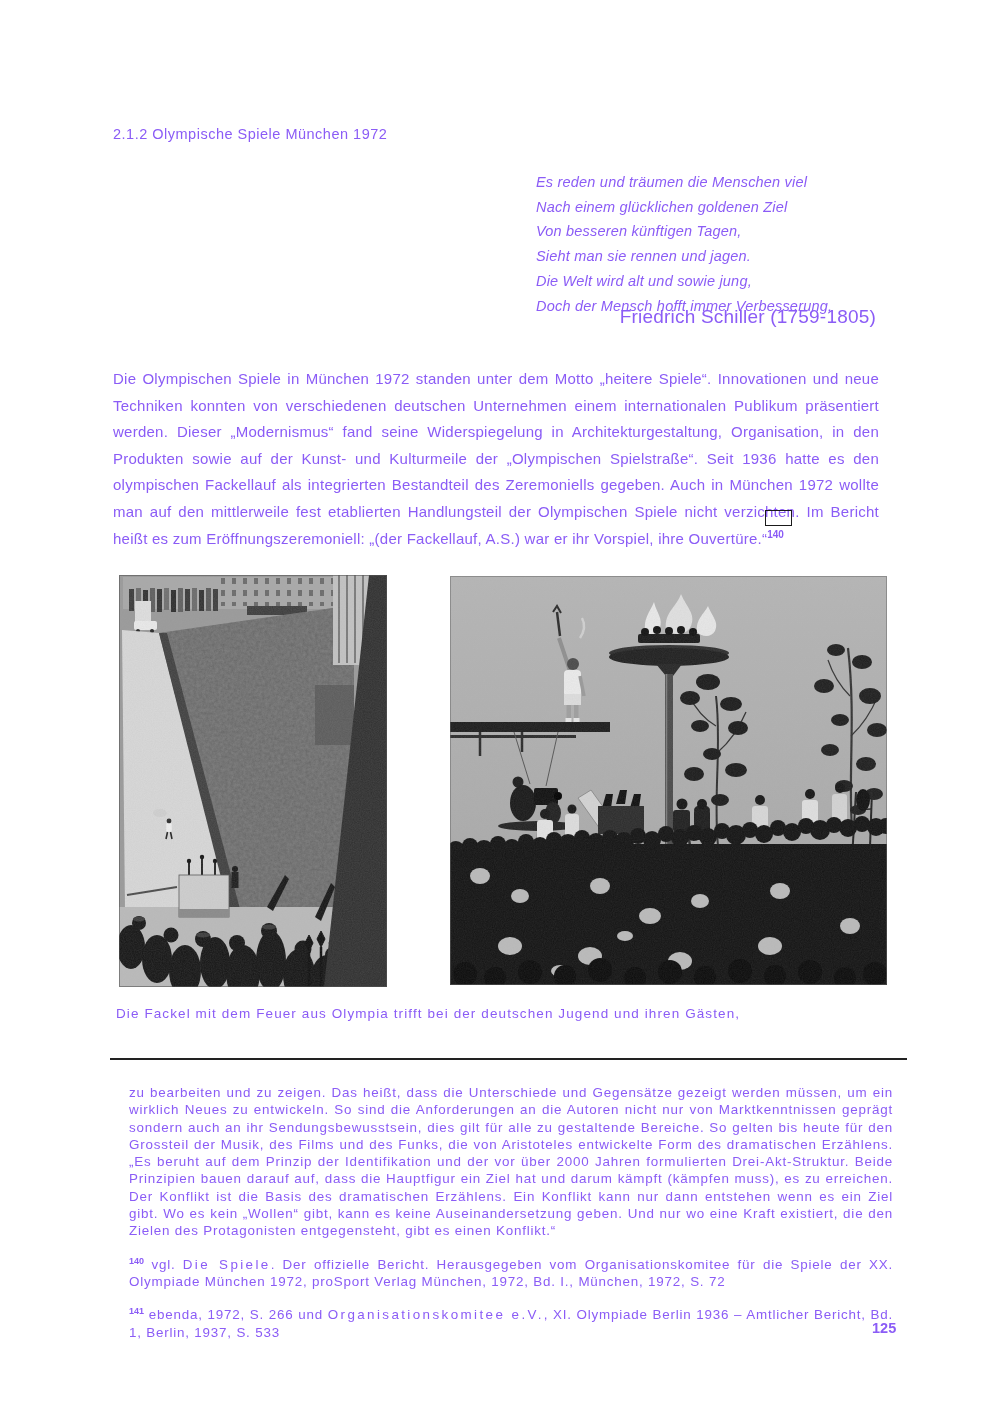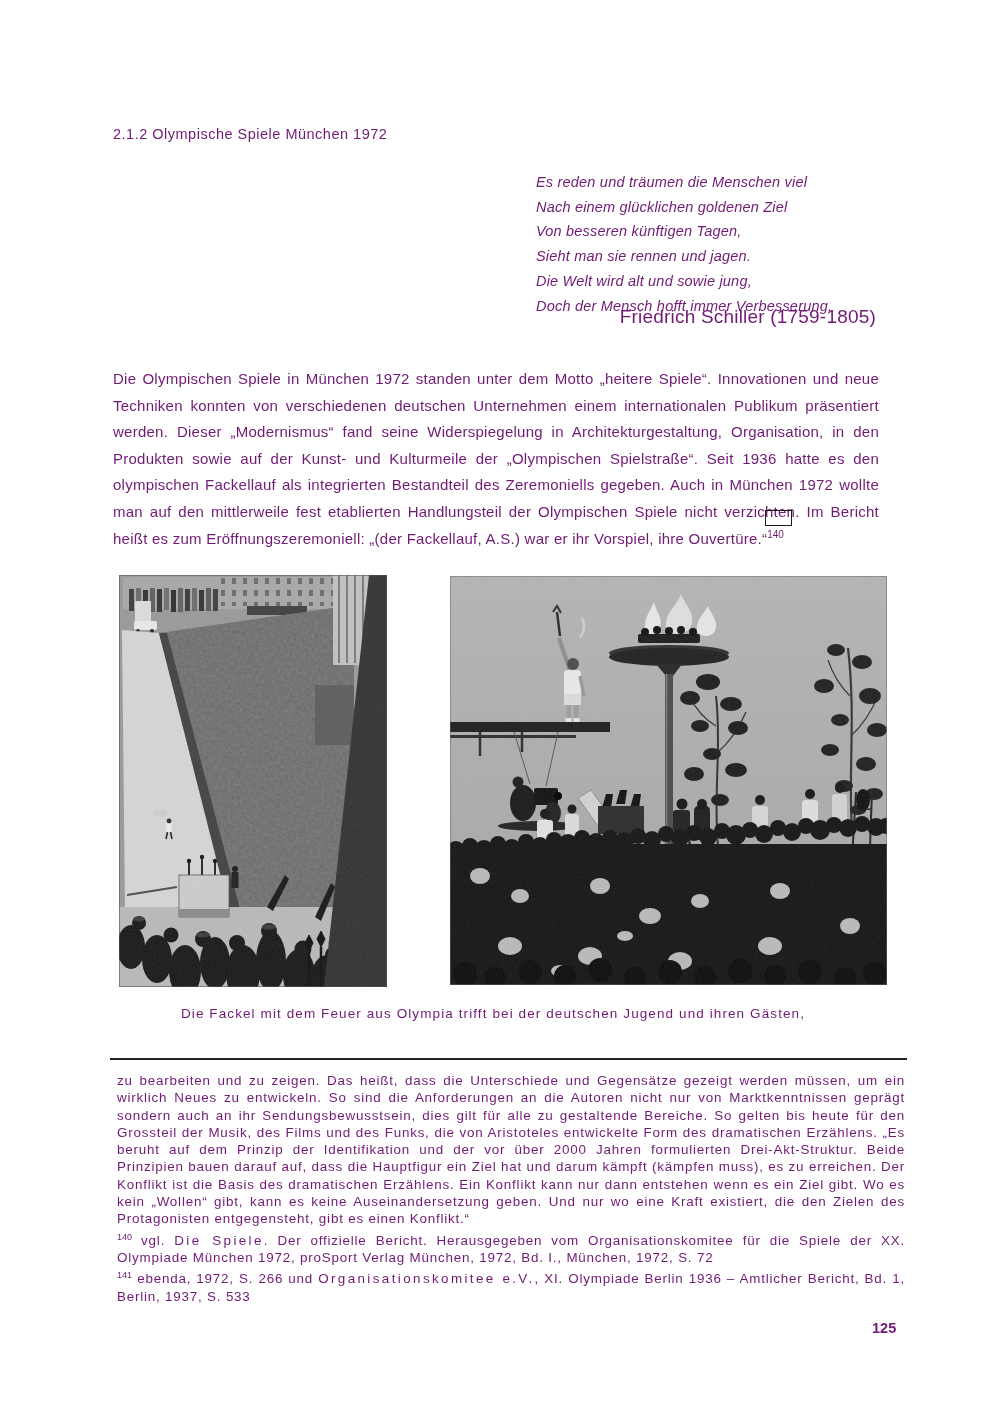--- a/index.html
+++ b/index.html
@@ -1,44 +1,44 @@
 <!DOCTYPE html>
 <html><head>
 <meta charset="utf-8">
 <style>
   html,body { margin:0; padding:0; background:#ffffff; }
   .page {
     position:relative; width:1000px; height:1415px; background:#ffffff;
-    font-family:"Liberation Sans", sans-serif; color:#701a75; overflow:hidden;
+    font-family:"Liberation Sans", sans-serif; color:#8b5cf6; overflow:hidden;
   }
   .title { position:absolute; left:113px; top:126px; font-size:14.5px; letter-spacing:0.5px; }
   .poem { position:absolute; left:536px; top:170px; font-size:14.5px; line-height:24.7px; letter-spacing:0.2px;font-style:italic; }
   .attribution { position:absolute; left:536px; top:306px; width:340px; text-align:right; font-size:19px; letter-spacing:0.2px; }
   .body-par {
     position:absolute; left:113px; top:366px; width:766px;
     font-size:15px; line-height:26.6px; letter-spacing:0.25px; text-align:justify;
   }
-  sup.ref { font-size:10px; vertical-align:super; line-height:0; letter-spacing:0; }
+  sup.ref { font-size:10px; vertical-align:super; line-height:0; letter-spacing:0;font-weight:bold; }
   .refbox { position:relative; display:inline-block; }
   .refbox .annot { position:absolute; border:1.6px solid #1a1a1a; background:transparent; pointer-events:none; }
   .annot-140 { left:-2px; top:-16px; width:25px; height:14px; }
   .annot-141 { left:-4px; top:-8px; width:27px; height:16px; }
   .photoL { position:absolute; left:119px; top:575px; width:268px; height:412px; }
   .photoR { position:absolute; left:450px; top:576px; width:437px; height:409px; }
   .photoL svg, .photoR svg { display:block; width:100%; height:100%; }
   .caption {
-    position:absolute; left:97px; top:1005px; width:792px; text-align:center;
+    position:absolute; left:116px; top:1005px; width:792px; text-align:left;
     font-size:13.5px; line-height:18.5px; letter-spacing:1.1px;
   }
   .rule { position:absolute; left:110px; top:1058px; width:797px; height:0; border:none; border-top:2px solid #222; margin:0; }
   .footnotes {
     position:absolute; left:113px; top:1068px; width:796px;
     font-size:13.4px; line-height:17.3px; letter-spacing:0.8px; text-align:justify;
   }
-  .footnotes p { margin:4px; }
+  .footnotes p { margin:16px; }
   .footnotes sup.ref { font-size:9px; }
   .sperr { letter-spacing:2.4px; }
   .pageno { position:absolute; left:872px; top:1320px; font-size:14.5px;font-weight:bold; }
 </style>
 </head>
 <body>
 
 <div class="page">
 
   <div class="title">2.1.2 Olympische Spiele München 1972</div>

